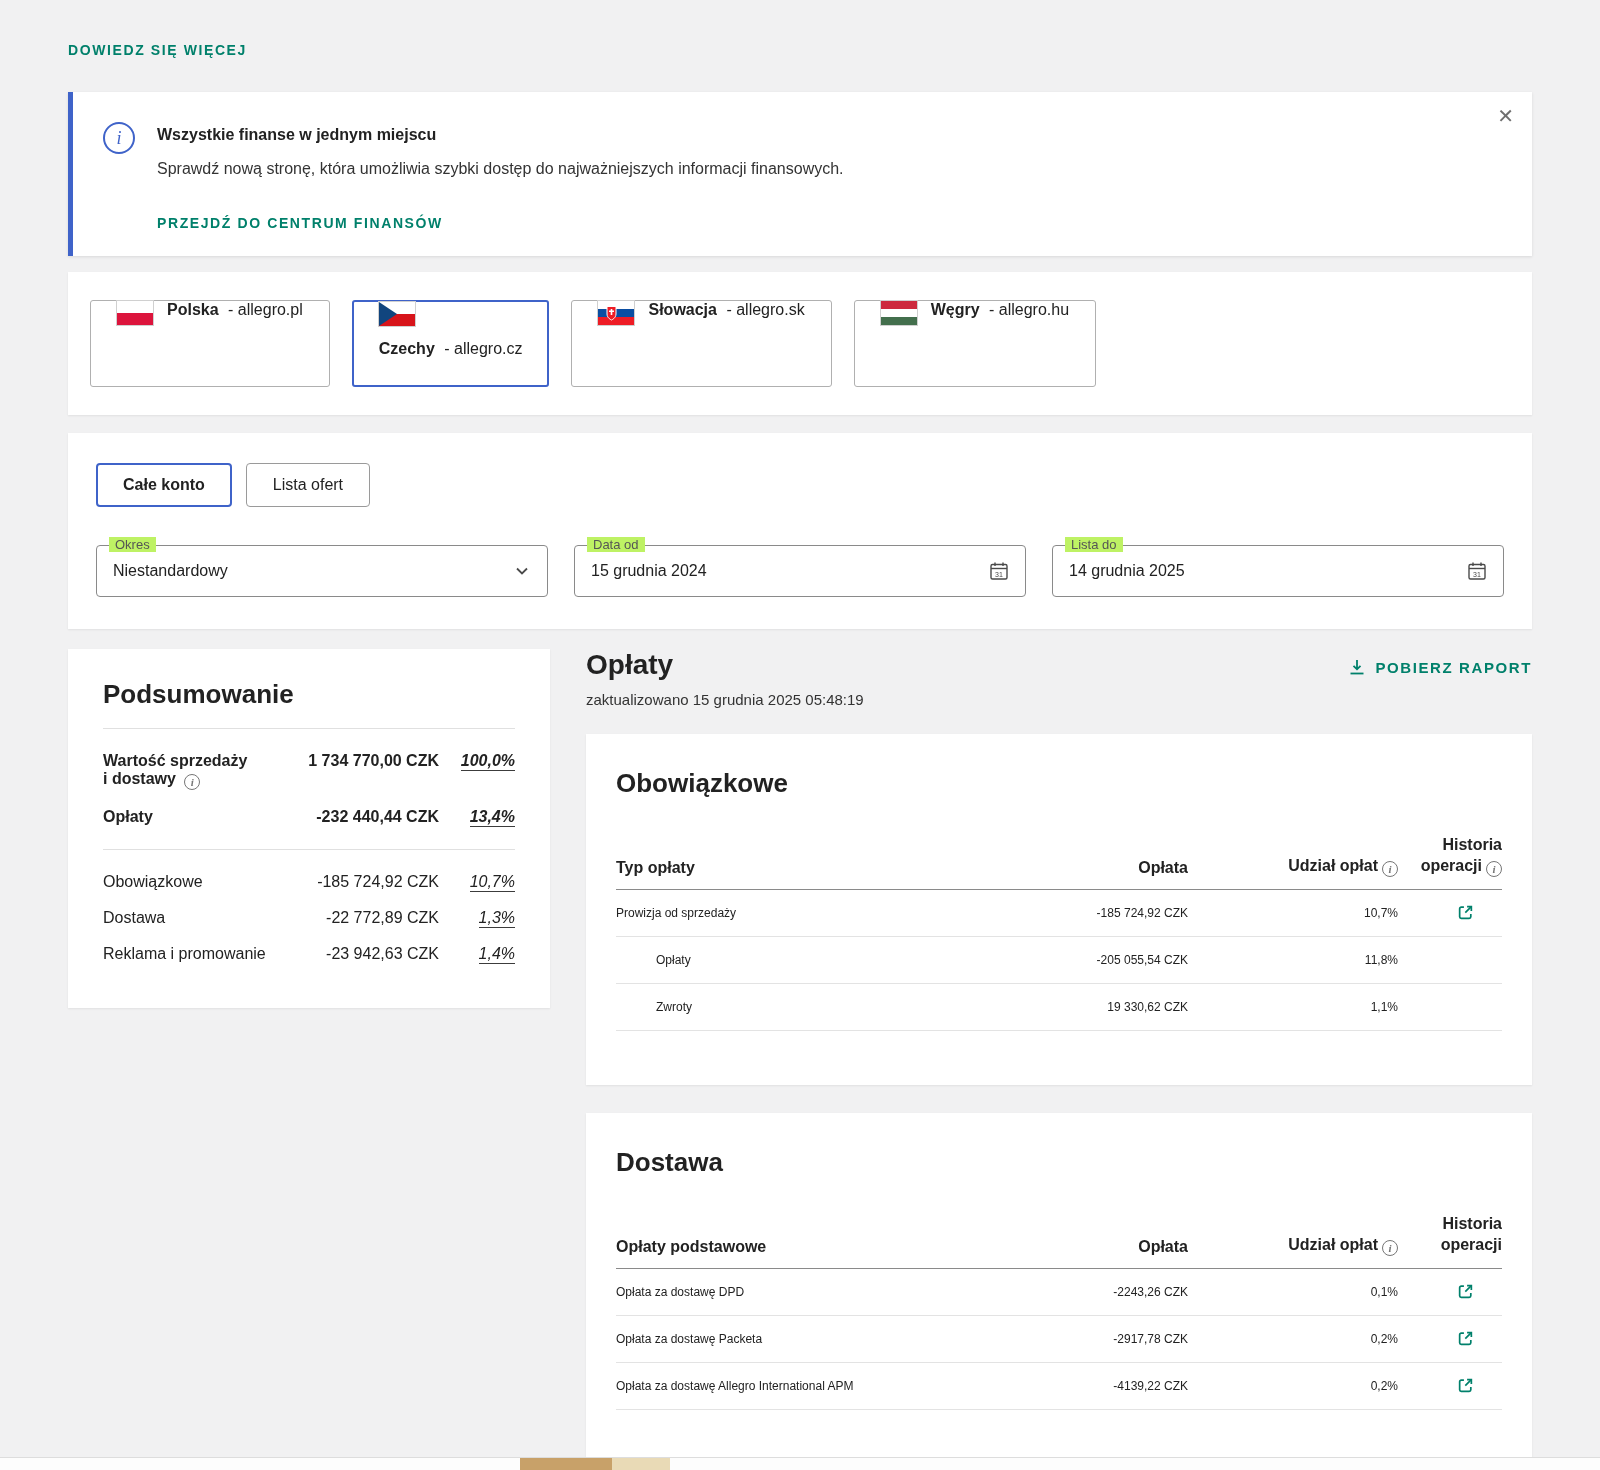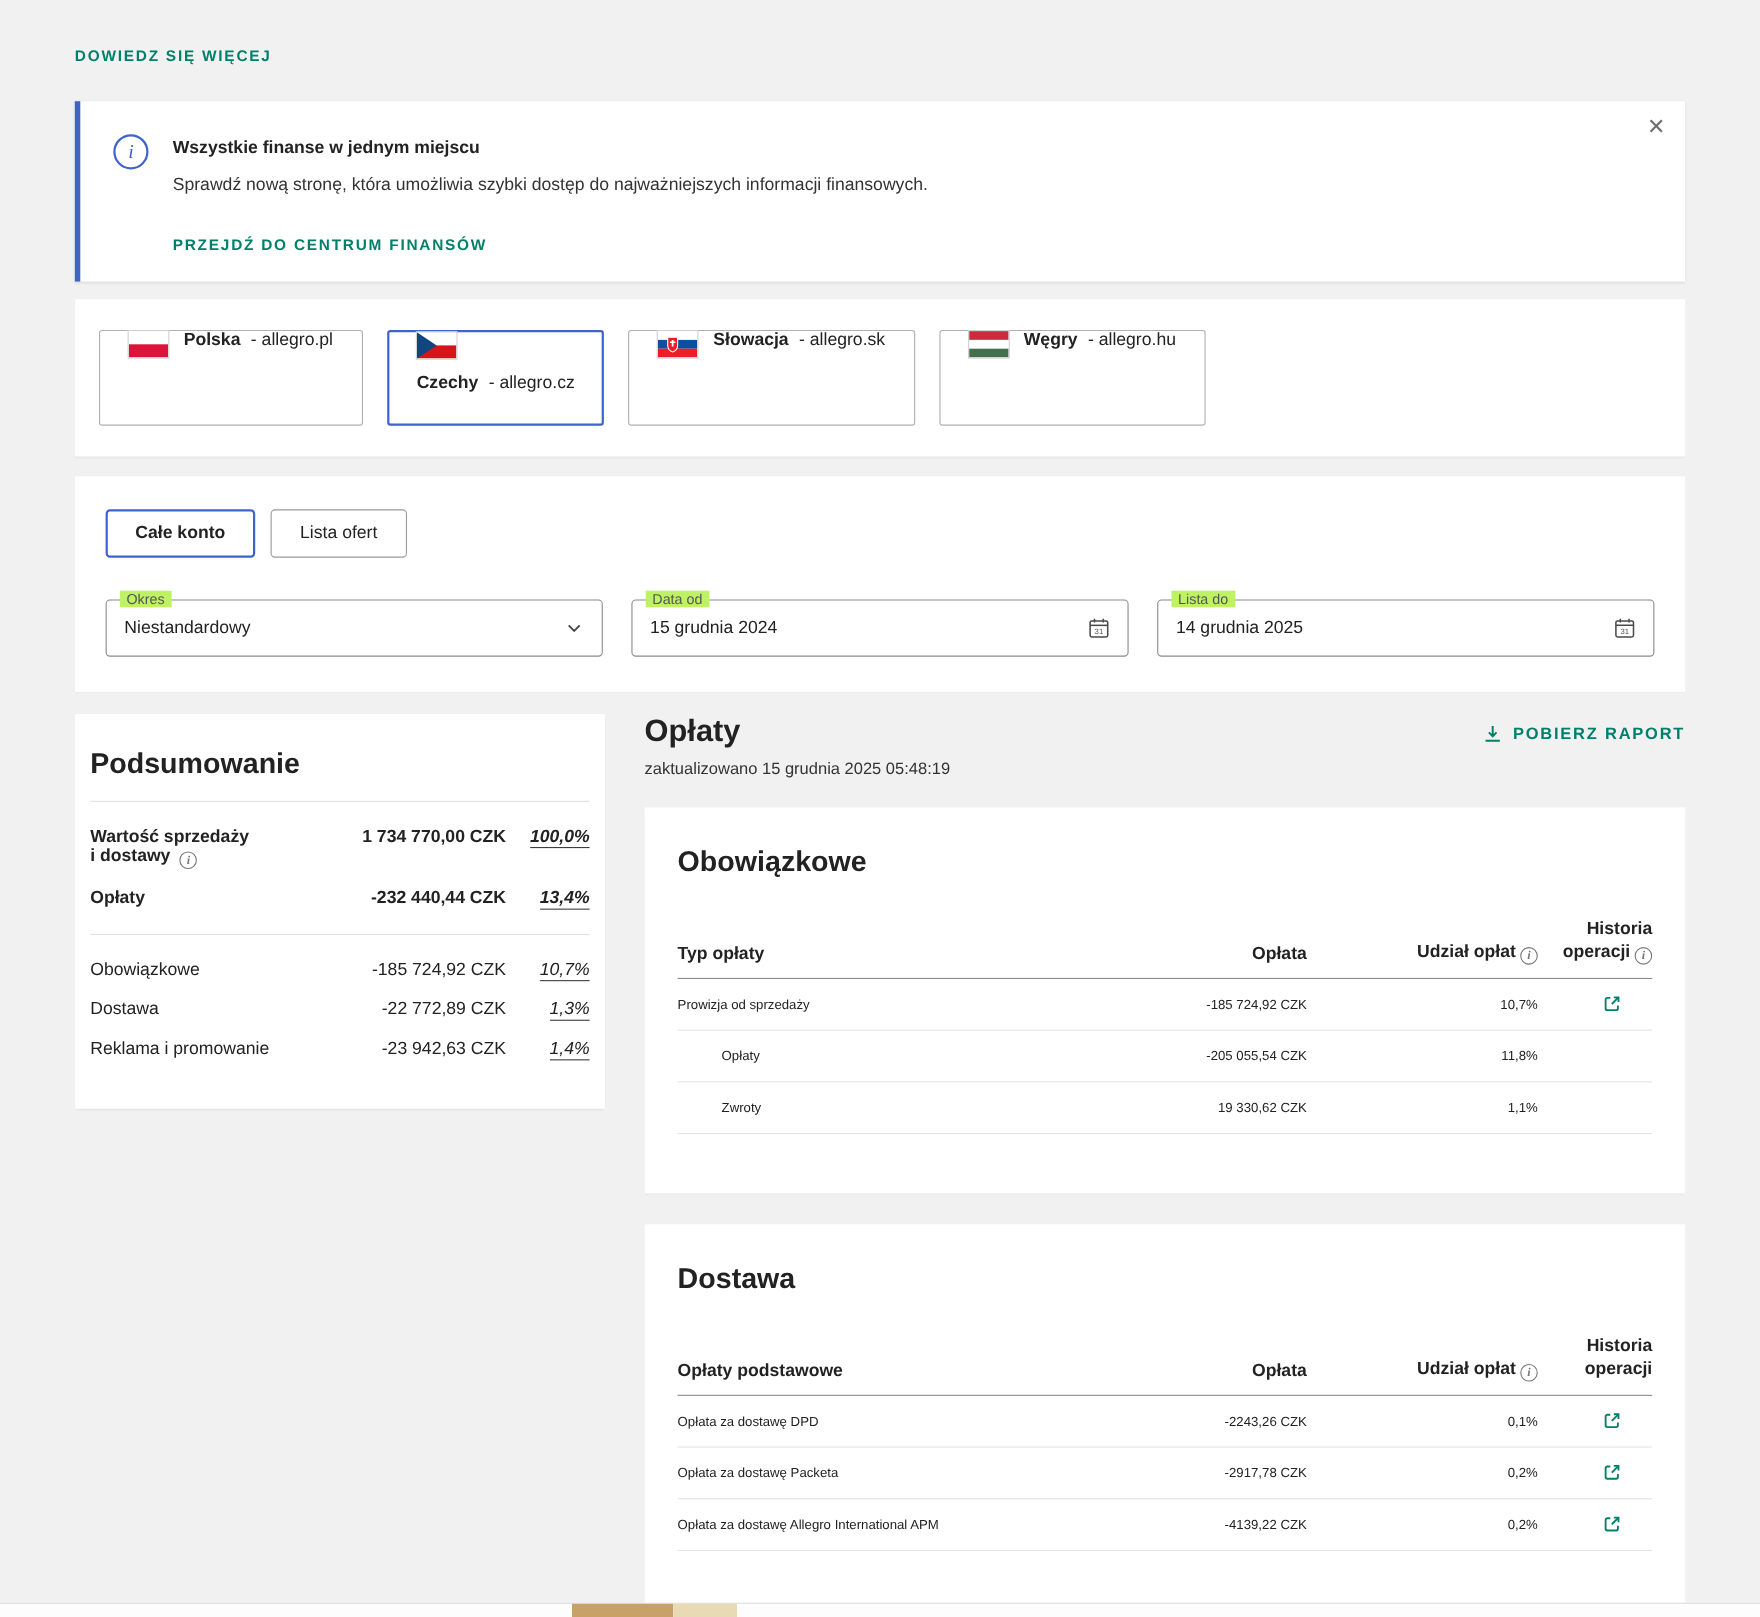--- a/index.html
+++ b/index.html
@@ -49,21 +49,21 @@
   .fields { display:flex; gap:26px; }
   .field { position:relative; flex:1; height:52px; border:1px solid #8a8a8a; border-radius:4px;
     display:flex; align-items:center; padding:0 16px; background:#fff; cursor:pointer; }
   .field-label { position:absolute; top:-9px; left:12px; background:#bef264; padding:0 6px; font-size:13px; color:#555; }
   .field-value { flex:1; font-size:16px; color:#222; }
   .field svg { flex:0 0 auto; color:#4a4a4a; }
 
   
   .main { margin-top:20px; display:flex; gap:36px; align-items:flex-start; }
 
-  .summary-card { width:482px; padding:30px 14px 36px; }
+  .summary-card { width:482px; padding:30px 35px 36px; }
   .summary-card h2 { margin:0 0 18px; font-size:26px; font-weight:700; color:#222; }
   .sum-divider { border-top:1px solid #e0e0e0; margin:14px 0; }
   .srow { display:flex; align-items:flex-start; padding:9px 0; font-size:16px; }
   .srow .slabel { width:190px; }
   .srow .svalue { flex:1; text-align:right; white-space:nowrap; }
   .srow .spct { width:64px; text-align:right; margin-left:12px; white-space:nowrap;font-style:italic; }
   .srow.bold { font-weight:700; }
   .u { border-bottom:1.5px solid #3c3c3c; padding-bottom:1px; }
 
   .right-col { flex:1; min-width:0; }

